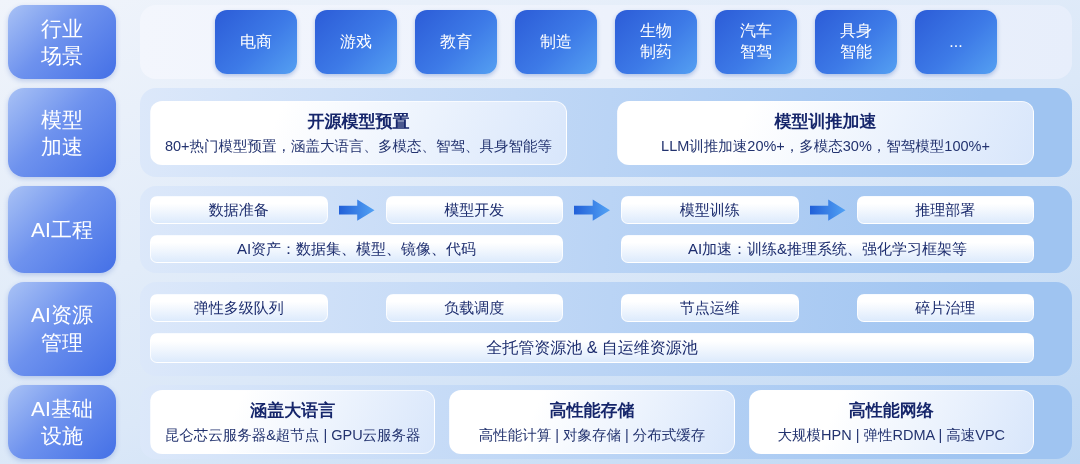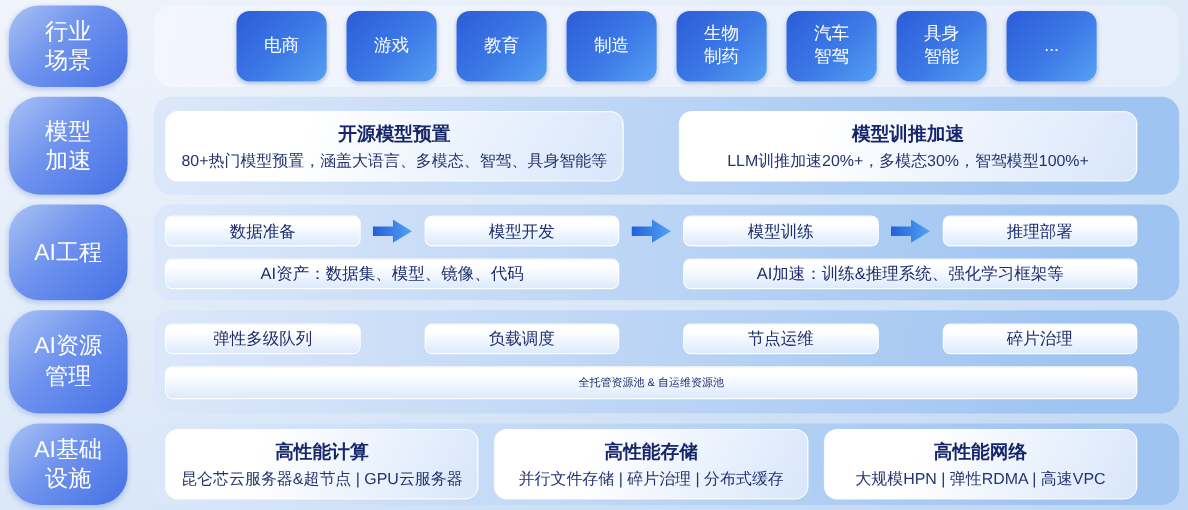--- a/index.html
+++ b/index.html
@@ -9,21 +9,21 @@
     background:linear-gradient(160deg,#f0f4fb 0%,#dbe8f8 55%,#bcd6f3 100%);
     overflow:hidden;
   }
   .wrap{
     box-sizing:border-box;width:1080px;height:464px;
     padding:5px 8px;display:flex;flex-direction:column;gap:9px;
   }
   .row{display:flex;gap:24px;}
   .r1{height:80px}.r2{height:96px}.r3{height:93px}.r4{height:101px}.r5{height:80px}
   .row-label{
-    flex:0 0 108px;border-radius:28px;
+    flex:0 0 108px;border-radius:16px;
     background:linear-gradient(135deg,#a9c2f5 0%,#6e92ee 45%,#4470e6 100%);
     color:#ffffff;display:flex;align-items:center;justify-content:center;
     text-align:center;font-size:21px;font-weight:500;line-height:1.3;
     white-space:pre-line;box-shadow:0 2px 5px rgba(50,90,190,.25);
   }
   .row-body{
     flex:1;border-radius:16px;box-sizing:border-box;
     padding:0 38px 0 10px;display:flex;flex-direction:column;justify-content:center;
   }
   .row-body.light{background:linear-gradient(95deg,#f3f6fd 0%,#e7eefb 100%);padding:0 10px;}
@@ -51,21 +51,21 @@
   
   .grid7{display:grid;grid-template-columns:1fr 58px 1fr 58px 1fr 58px 1fr;align-items:center;}
   .vgap11{row-gap:11px;display:flex;flex-direction:column;justify-content:center;}
   .pill{
     height:28px;border-radius:7px;
     background:linear-gradient(180deg,#ffffff 25%,#dceafc 100%);
     border:1px solid rgba(255,255,255,.8);box-sizing:border-box;
     display:flex;align-items:center;justify-content:center;
     font-size:15px;color:#1d2d6e;
   }
-  .pill.tall{height:30px;font-size:10px;}
+  .pill.tall{height:30px;font-size:16px;}
   .arrow{
     justify-self:center;width:36px;height:24px;
     background:linear-gradient(90deg,#2260d8,#53a3f5);
     clip-path:polygon(0 32%,52% 32%,52% 6%,100% 50%,52% 94%,52% 68%,0 68%);
   }
   .span13{grid-column:1/4;}
   .span57{grid-column:5/8;}
   .span-all{grid-column:1/8;}
 </style>
 </head>
@@ -142,26 +142,26 @@
         <div class="pill tall span-all">全托管资源池 &amp; 自运维资源池</div>
       </div>
     </div>
   </div>
 
   <div class="row r5">
     <div class="row-label">AI基础
 设施</div>
     <div class="row-body blue card-strip gap14">
       <div class="card">
-        <div class="card-title">高性能计算</div>
+        <div class="card-title">涵盖大语言</div>
         <div class="card-desc">昆仑芯云服务器&amp;超节点 | GPU云服务器</div>
       </div>
       <div class="card">
         <div class="card-title">高性能存储</div>
-        <div class="card-desc">并行文件存储 | 碎片治理 | 分布式缓存</div>
+        <div class="card-desc">高性能计算 | 对象存储 | 分布式缓存</div>
       </div>
       <div class="card">
         <div class="card-title">高性能网络</div>
         <div class="card-desc">大规模HPN | 弹性RDMA | 高速VPC</div>
       </div>
     </div>
   </div>
 
 </div>
 

